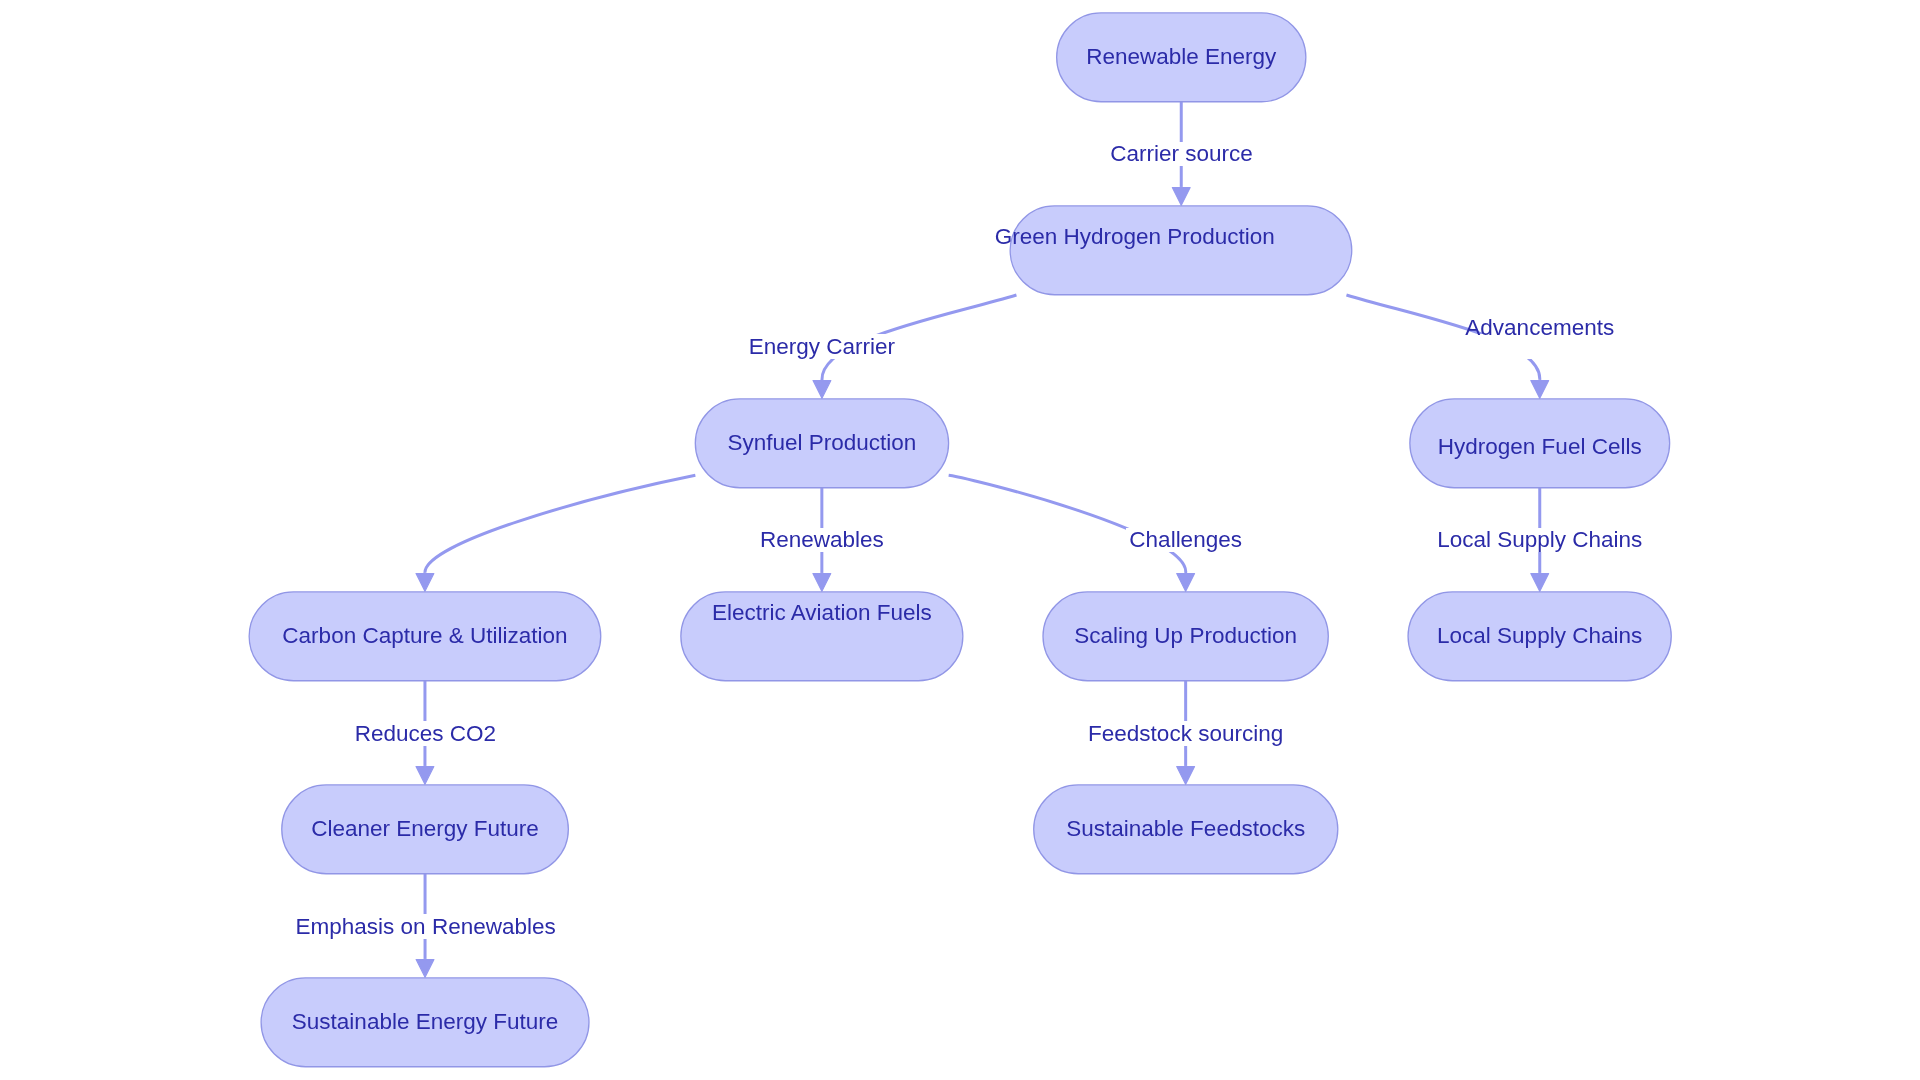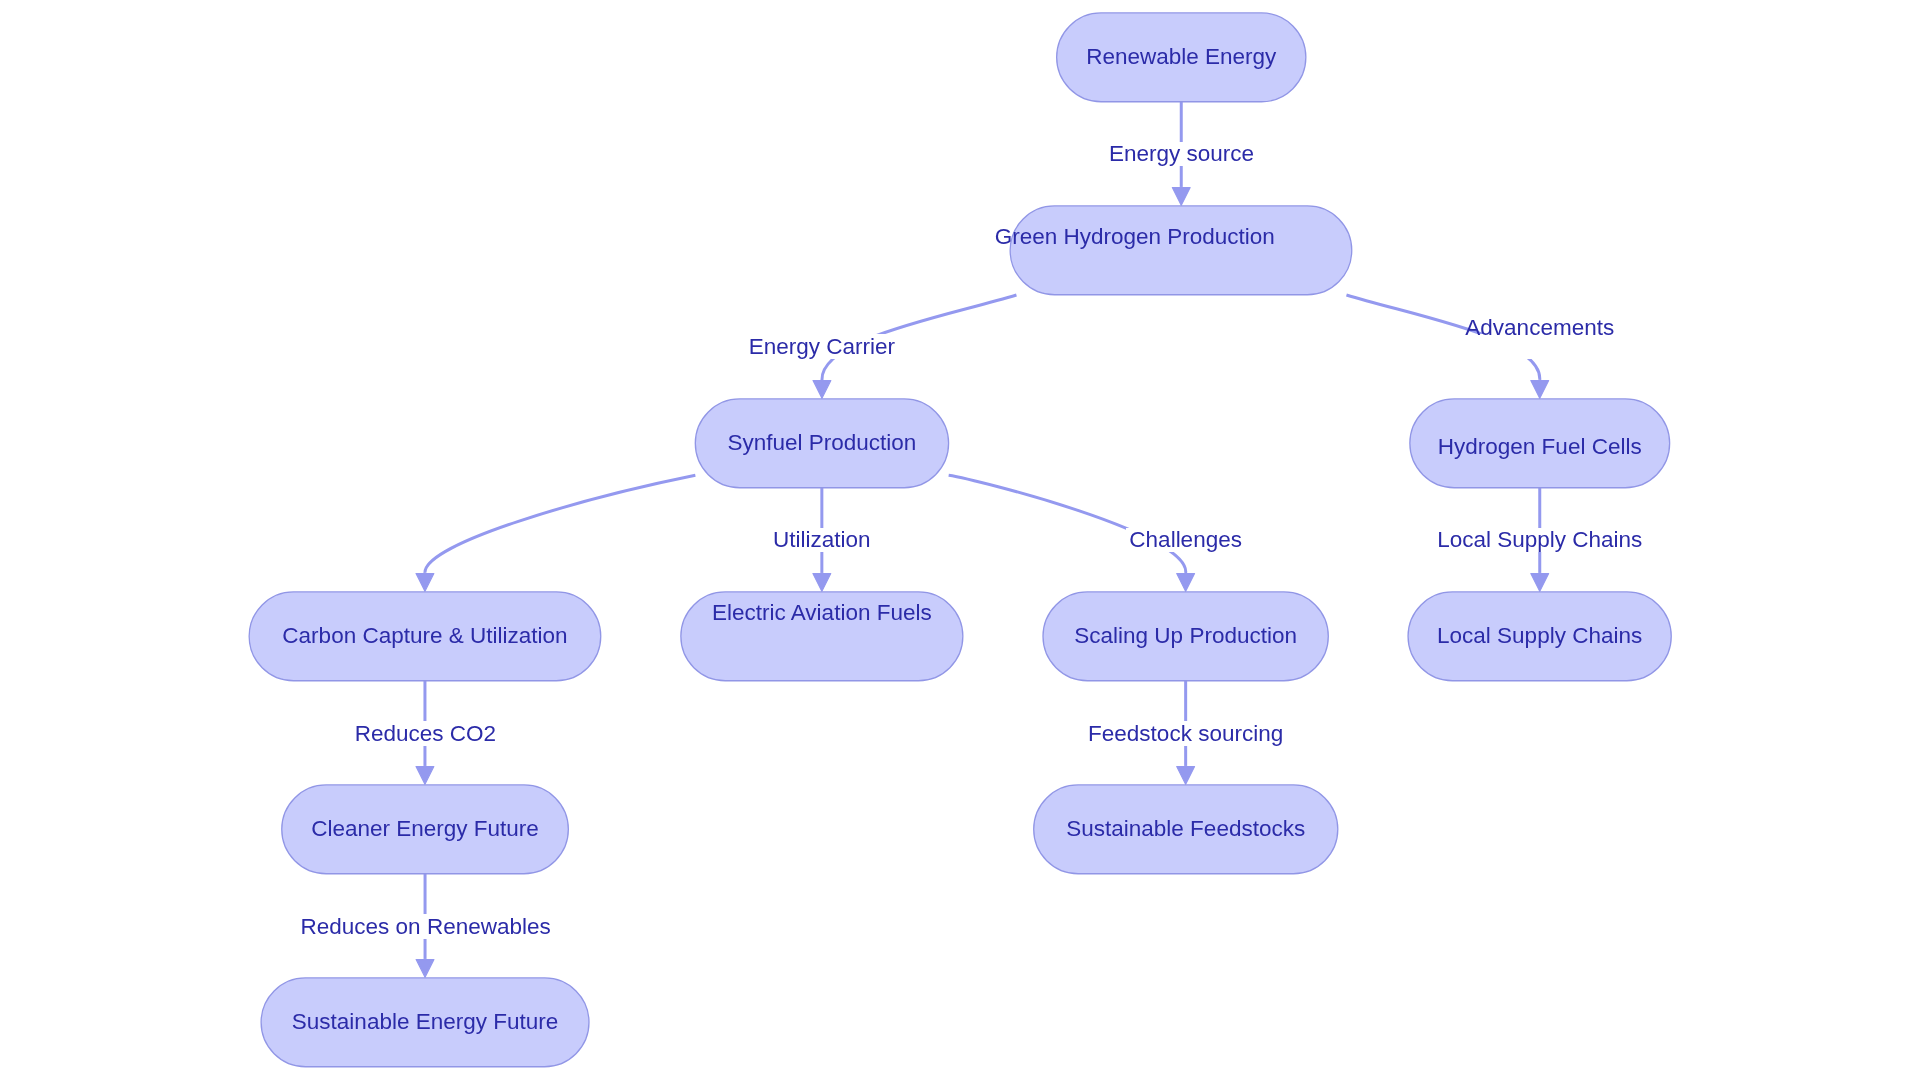--- a/index.html
+++ b/index.html
@@ -90,31 +90,31 @@
       </div>
       <div class="node" style="left: 1033.7px; top: 784.95px; width: 304.1px; height: 88.8px;">
         <span class="node-label">Sustainable Feedstocks</span>
       </div>
       <div class="node" style="left: 261.1px; top: 977.95px; width: 327.9px; height: 88.8px;">
         <span class="node-label">Sustainable Energy Future</span>
       </div>
     </div>
   <div id="labels">
       <div class="elabel-mask" style="left: 1105.71px; top: 141.65px; min-width: 151.478px; height: 24.4px;"></div>
-      <span class="elabel" style="left: 1181.45px; top: 153.85px;">Energy source</span>
+      <span class="elabel" style="left: 1181.45px; top: 153.85px;">Carrier source</span>
       <div class="elabel-mask" style="left: 745.602px; top: 334.45px; min-width: 152.697px; height: 24.4px;"></div>
       <span class="elabel" style="left: 821.95px; top: 346.65px; text-align: center;">Energy Carrier</span>
       <div class="elabel-mask" style="left: 1461.5px; top: 334.45px; min-width: 156.5px; height: 24.4px;"></div>
       <span class="elabel" style="left: 1539.75px; top: 328px;">Advancements</span>
       <div class="elabel-mask" style="left: 765.486px; top: 527.65px; min-width: 112.728px; height: 24.4px;"></div>
-      <span class="elabel" style="left: 821.85px; top: 539.85px;">Utilization</span>
+      <span class="elabel" style="left: 821.85px; top: 539.85px;">Renewables</span>
       <div class="elabel-mask" style="left: 1126.15px; top: 527.65px; min-width: 119px; height: 24.4px;"></div>
       <span class="elabel" style="left: 1185.65px; top: 539.85px;">Challenges</span>
       <div class="elabel-mask" style="left: 1433.98px; top: 527.65px; min-width: 211.541px; height: 24.4px;"></div>
       <span class="elabel" style="left: 1539.75px; top: 539.85px;">Local Supply Chains</span>
       <div class="elabel-mask" style="left: 351.486px; top: 721.35px; min-width: 147.728px; height: 24.4px;"></div>
       <span class="elabel" style="left: 425.35px; top: 733.55px;">Reduces CO2</span>
       <div class="elabel-mask" style="left: 1084.9px; top: 721.35px; min-width: 201.509px; height: 24.4px;"></div>
       <span class="elabel" style="left: 1185.65px; top: 733.55px;">Feedstock sourcing</span>
       <div class="elabel-mask" style="left: 292.372px; top: 914.45px; min-width: 266.556px; height: 24.4px;"></div>
-      <span class="elabel" style="left: 425.65px; top: 926.65px;">Reduces on Renewables</span>
+      <span class="elabel" style="left: 425.65px; top: 926.65px;">Emphasis on Renewables</span>
     </div>
 </div>
 
 </body></html>

